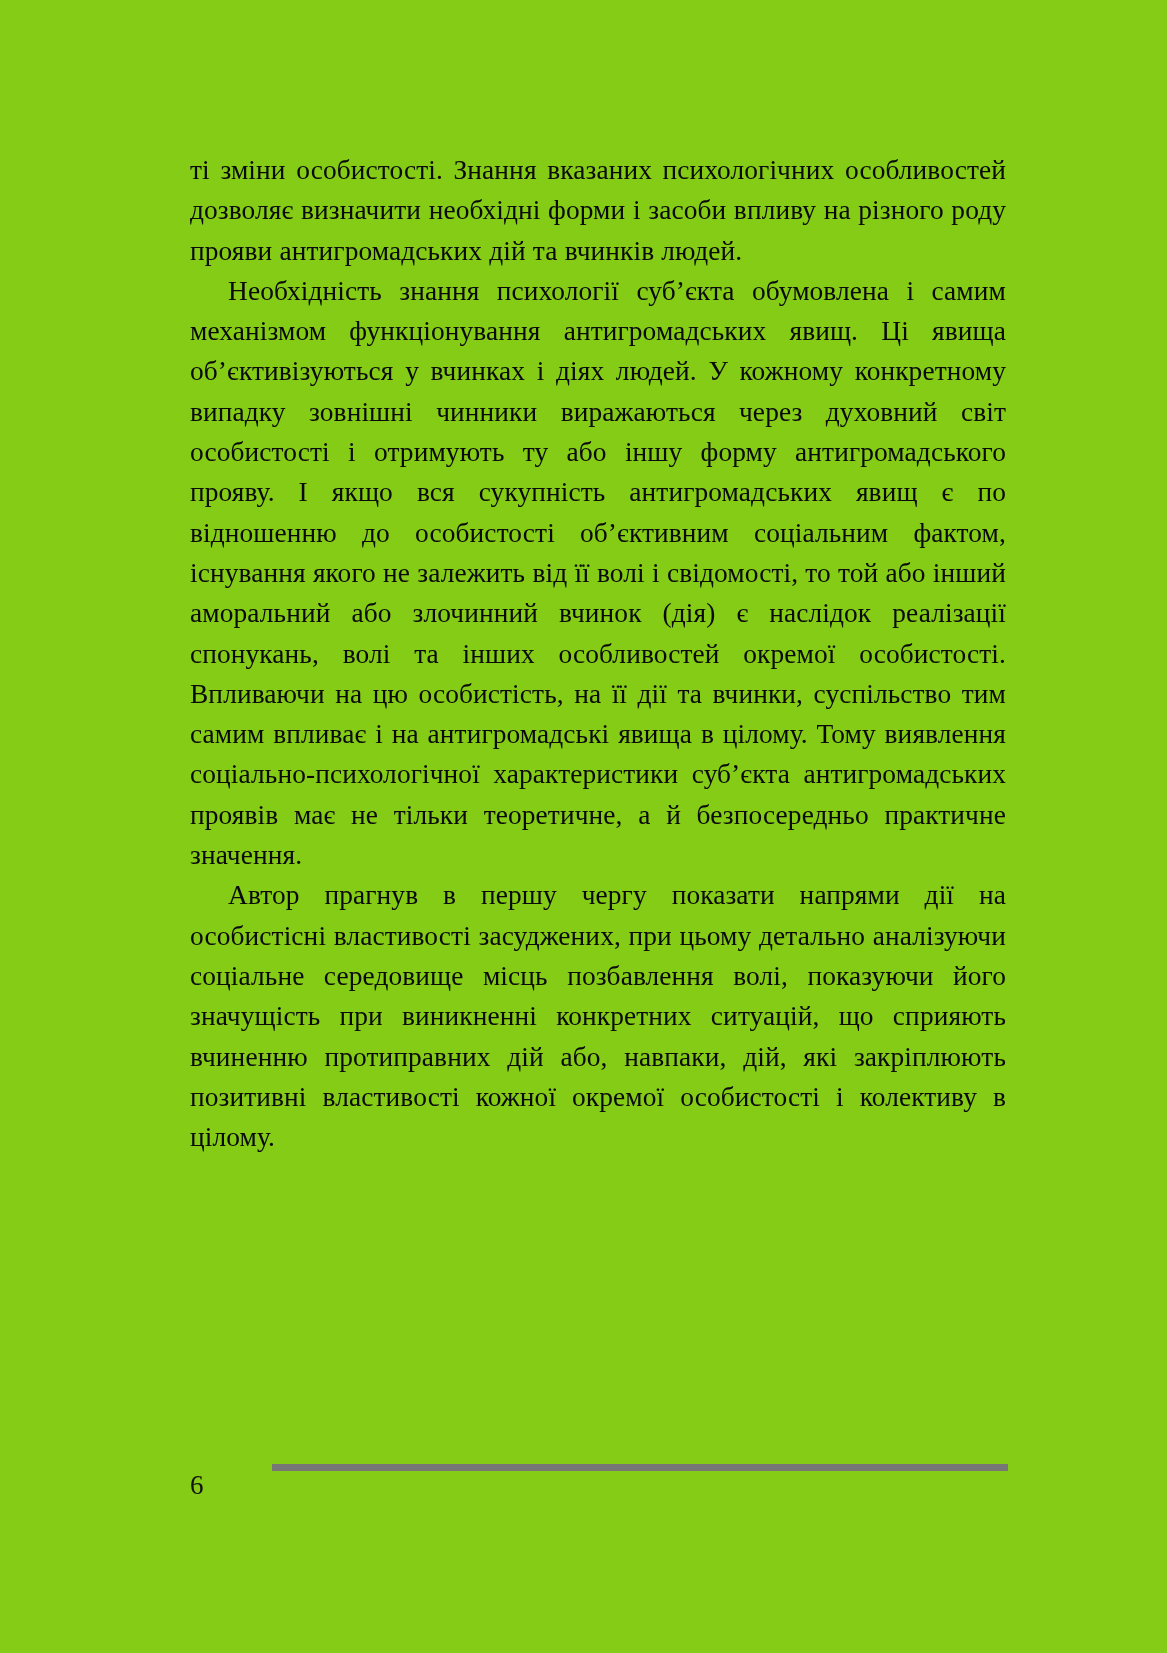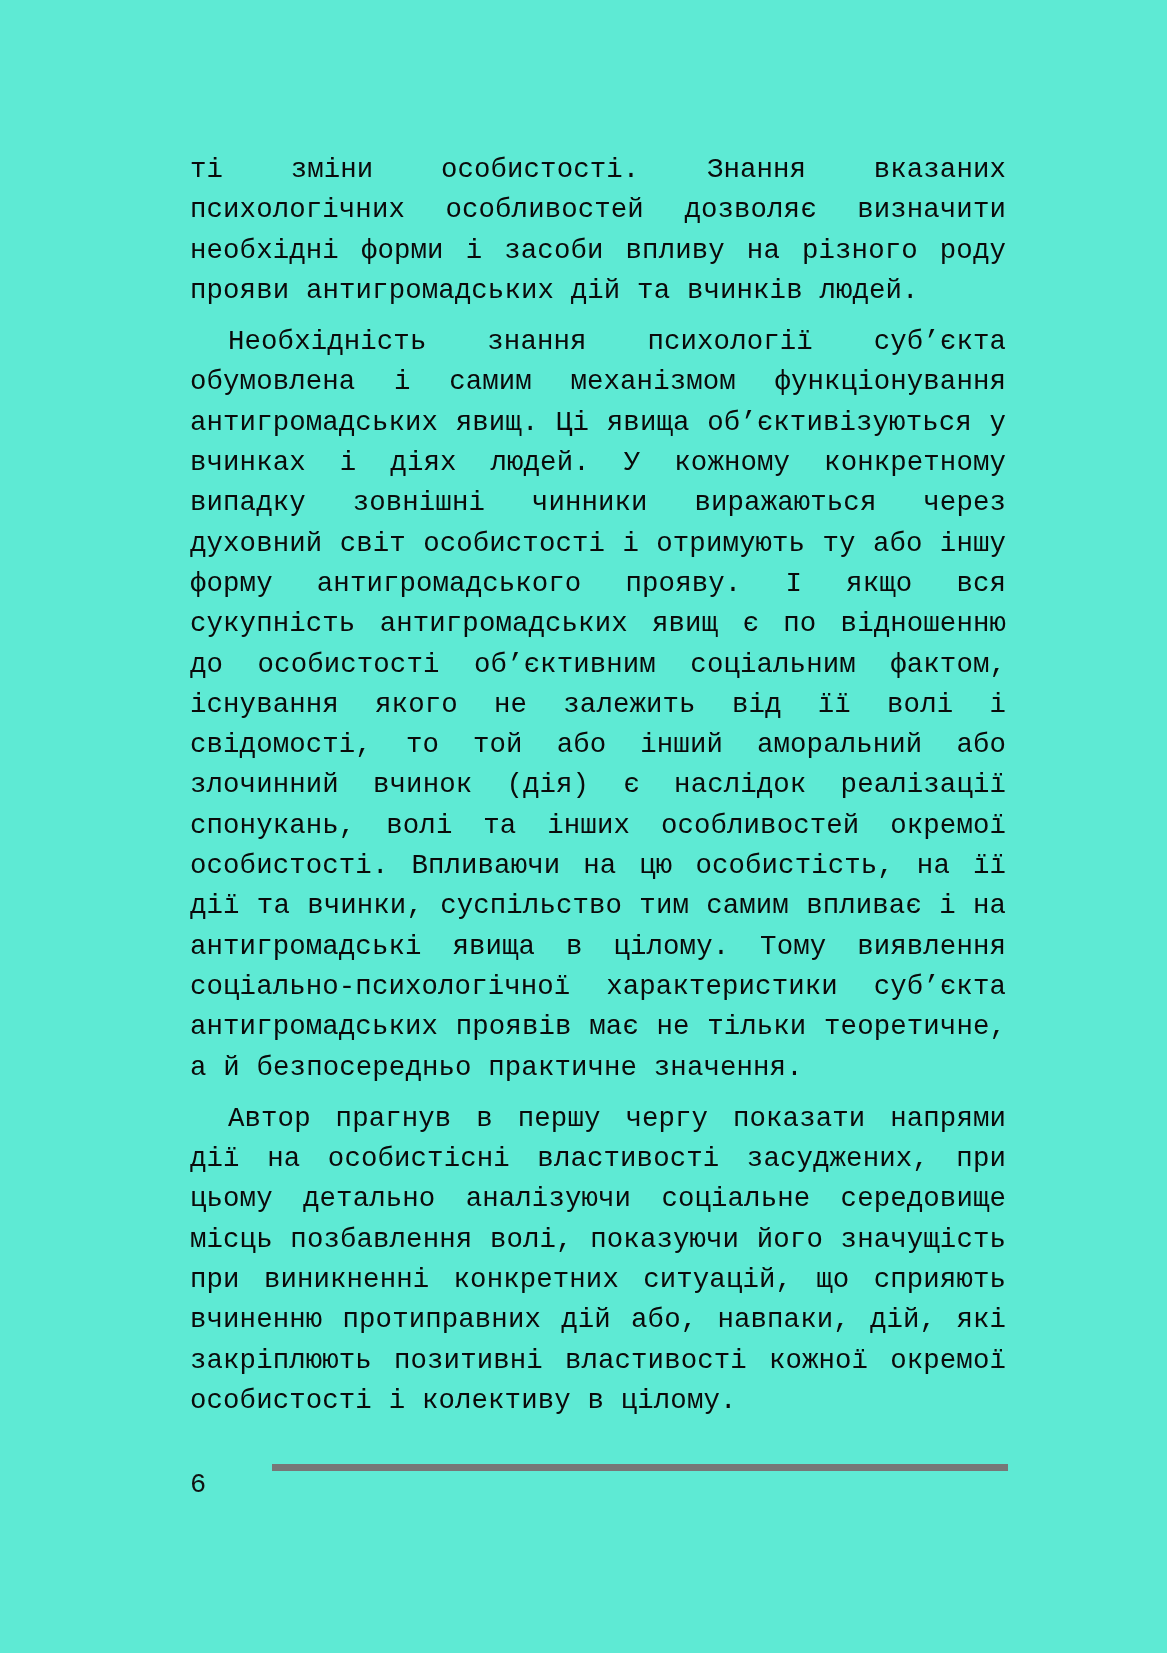--- a/index.html
+++ b/index.html
@@ -4,44 +4,43 @@
 <style>
   html, body {
     margin: 0;
     padding: 0;
     background: #ffffff;
   }
   .page {
     position: relative;
     width: 1167px;
     height: 1653px;
-    background: #5eead4;
+    background: #84cc16;
     overflow: hidden;
-    font-family: Liberation Mono, monospace;
+    font-family: Liberation Serif, serif;
     color: #0a0a0a;
   }
   .text-block {
     position: absolute;
     left: 190px;
     top: 150px;
     width: 816px;
   }
   .para {
     margin: 0;
     text-align: justify;
     text-justify: inter-word;
     font-size: 27.4px;
     line-height: 40.3px;
     letter-spacing: 0.1px;
     word-spacing: 0.2px;
     hyphens: manual;
   }
   .para.indent {
     text-indent: 38px;
-    margin-top: 11px;
   }
   .footer {
     position: absolute;
     left: 0;
     top: 1458px;
     width: 1167px;
     height: 60px;
   }
   .page-number {
     position: absolute;

